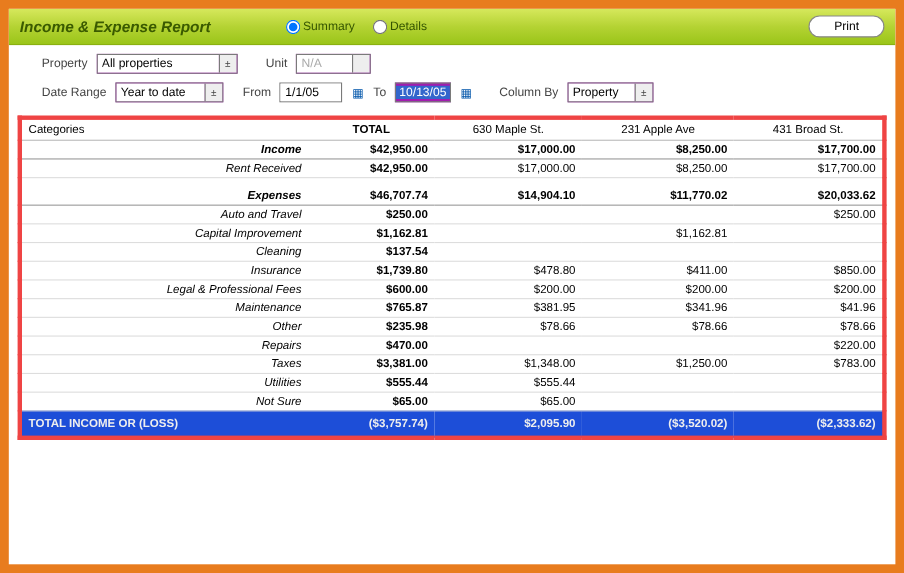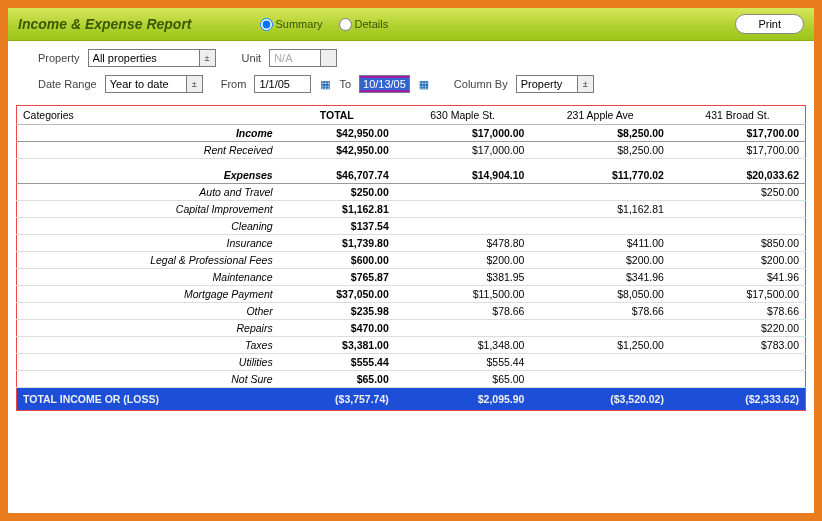--- a/index.html
+++ b/index.html
@@ -68,21 +68,21 @@
   .cal-icon {
     width: 16px; height: 16px;
     display: inline-flex; align-items: center; justify-content: center;
     font-size: 11px; color: #0055aa; cursor: pointer;
   }
   .date-highlight { background: #3366cc; color: #fff; padding: 0 3px; }
   .table-wrap { padding: 0 8px; }
   table {
     width: 100%;
     border-collapse: collapse;
-    border: 1px solid #ef4444;
+    border: 4px solid #ef4444;
     font-size: 10.5px;
   }
   thead th {
     padding: 3px 6px;
     border-bottom: 1px solid #bbb;
     font-weight: normal;
     background: #fff;
   }
   thead th:first-child { text-align: left; }
   thead th.total-col { font-weight: bold; }
@@ -236,27 +236,20 @@
           <td>$200.00</td>
         </tr>
         <tr>
           <td>Maintenance</td>
           <td class="total-col">$765.87</td>
           <td>$381.95</td>
           <td>$341.96</td>
           <td>$41.96</td>
         </tr>
         <tr>
-          <td>Mortgage Payment</td>
-          <td class="total-col">$37,050.00</td>
-          <td>$11,500.00</td>
-          <td>$8,050.00</td>
-          <td>$17,500.00</td>
-        </tr>
-        <tr>
           <td>Other</td>
           <td class="total-col">$235.98</td>
           <td>$78.66</td>
           <td>$78.66</td>
           <td>$78.66</td>
         </tr>
         <tr>
           <td>Repairs</td>
           <td class="total-col">$470.00</td>
           <td></td>

